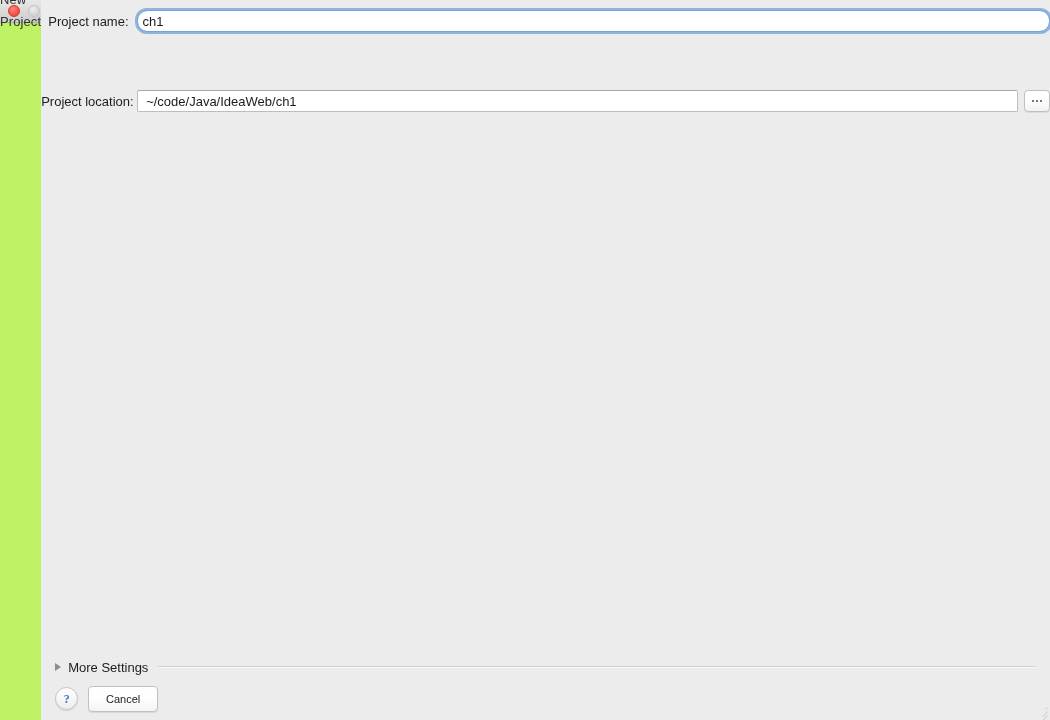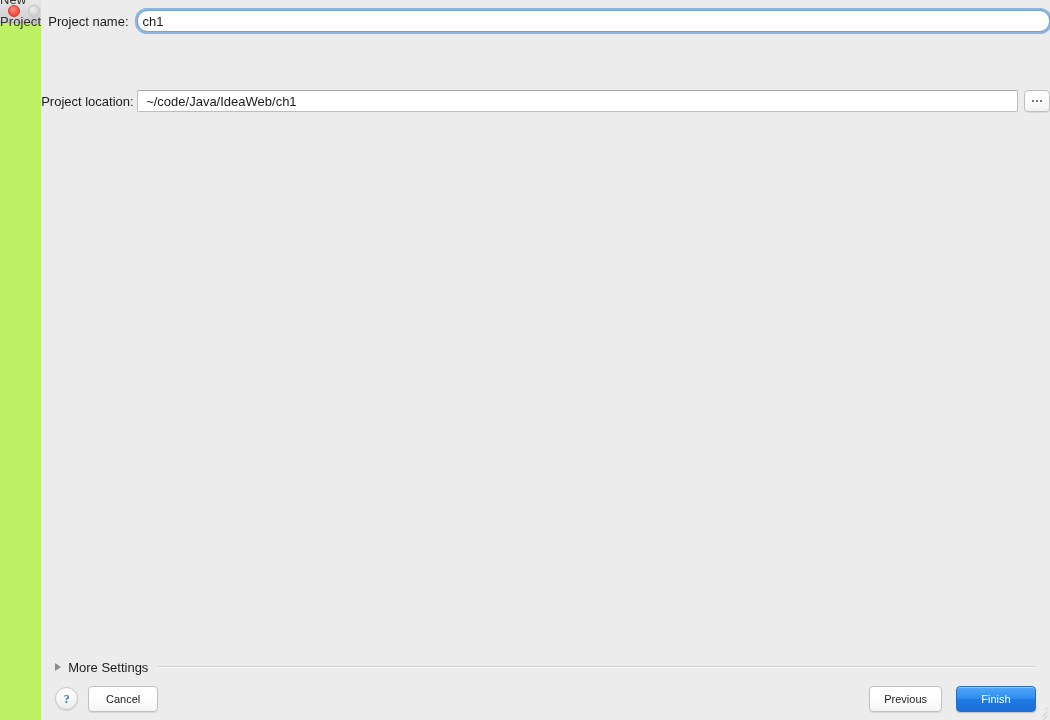--- a/index.html
+++ b/index.html
@@ -311,24 +311,20 @@
       <span class="disclosure-triangle"></span>
       <span class="more-settings-label">More Settings</span>
       <span class="more-settings-rule"></span>
     </div>
 
     <div class="bottom-bar">
       <div class="bottom-left">
         <div class="help-button">?</div>
         <div class="push-button">Cancel</div>
       </div>
-      <div class="bottom-right">
-        <div class="push-button">Previous</div>
-        <div class="push-button default">Finish</div>
-      </div>
     </div>
 
     <div class="resize-grip">
       <i></i>
         <i></i>
         <i></i>
     </div>
 
   </div>
 </div>

